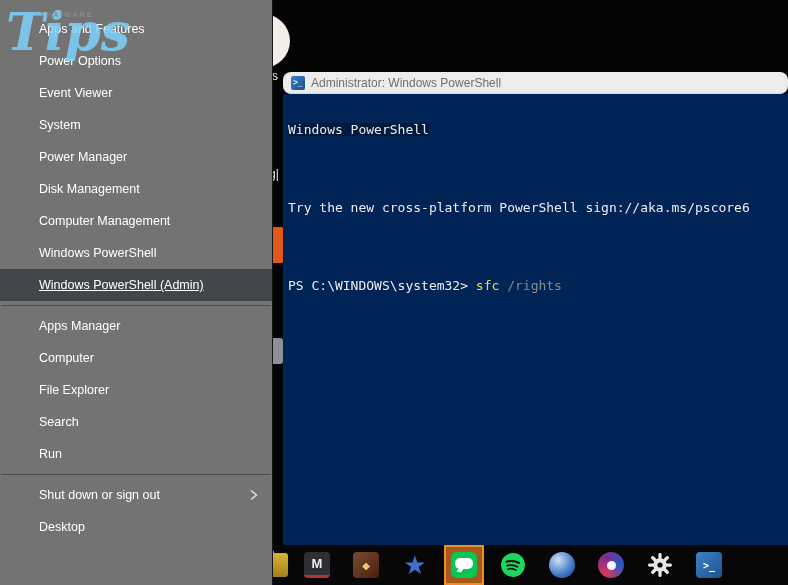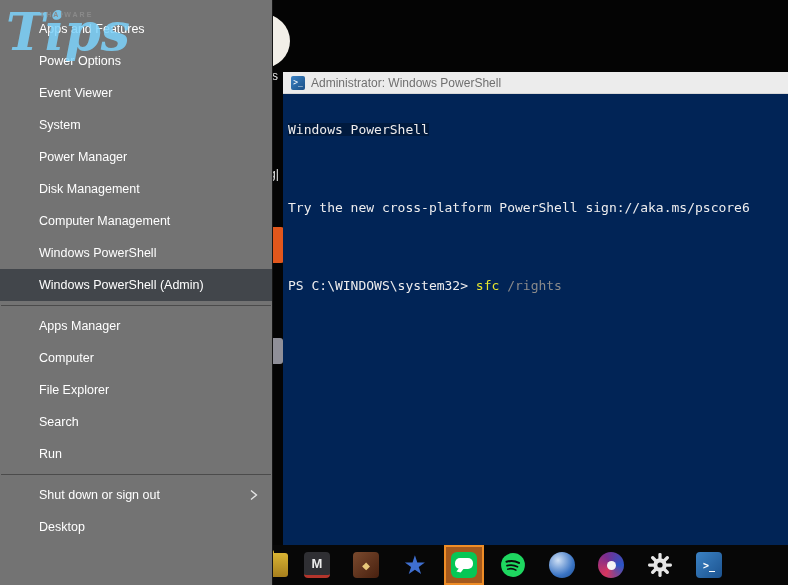--- a/index.html
+++ b/index.html
@@ -22,21 +22,21 @@
   
   .wm { position:absolute; left:6px; top:2px; z-index:10; pointer-events:none; opacity:.85; }
   .wm-brand { position:absolute; left:34px; top:9px; font-size:7px; letter-spacing:2px;
     color:#8f8f8f; font-weight:bold; }
   .wm-title { font-family:"DejaVu Serif", serif; font-style:italic; font-weight:bold;
     font-size:52px; line-height:1.15; color:#7dd3fc; }
 
   
   .ps-titlebar { position:absolute; left:283px; top:72px; width:505px; height:22px;
     background:#ececec; display:flex; align-items:center; z-index:2;
-    border-bottom:1px solid #d7d7d7; }
+    border-bottom:1px solid #d7d7d7;border-radius:8px; }
   .ps-mini-icon { width:14px; height:14px; margin:0 6px 0 8px; border-radius:2px;
     background:linear-gradient(135deg,#3b82c4,#1a4f86); color:#fff;
     font-family:"DejaVu Sans Mono", monospace; font-size:8px; line-height:13px;
     text-align:center; }
   .ps-mini-icon::before { content:">_"; }
   .ps-title-text { font-size:12px; color:#6f6f6f; }
 
   .ps-console { position:absolute; left:283px; top:94px; width:505px; height:451px;
     background:#012456; z-index:2; padding:3px 0 0 5px;
     font-family:"DejaVu Sans Mono", monospace; font-size:13px; line-height:13px;
@@ -44,21 +44,21 @@
   .cline { height:13px; }
   .hl-line { background:rgba(0,0,0,.28); display:inline-block; }
   .cmd { color:#e5e52e;text-align:center; }
   .arg { color:#8a8a8a; }
 
   
   .menu { position:absolute; left:0; top:0; width:273px; height:585px; z-index:4;
     background:#737373; border-right:1px solid #151515; padding-top:13px; }
   .mi { height:32px; display:flex; align-items:center; padding:0 14px 0 39px;
     color:#ffffff; font-size:12.5px; cursor:default; }
-  .mi.sel { background:#42464b; }
+  .mi.sel { background:#42464b;text-decoration:underline; }
   .sep { height:1px; background:#4b4b4b; margin:4px 1px; }
   .chev { margin-left:auto; display:flex; align-items:center; }
 
   
   .taskbar { position:absolute; left:0; bottom:0; width:788px; height:40px;
     background:#070707; z-index:3; }
   .tb-icons { position:absolute; left:297px; top:0; height:40px; display:flex;
     gap:9px; align-items:center; }
   .slot { width:40px; height:40px; display:flex; align-items:center;
     justify-content:center; position:relative; }

